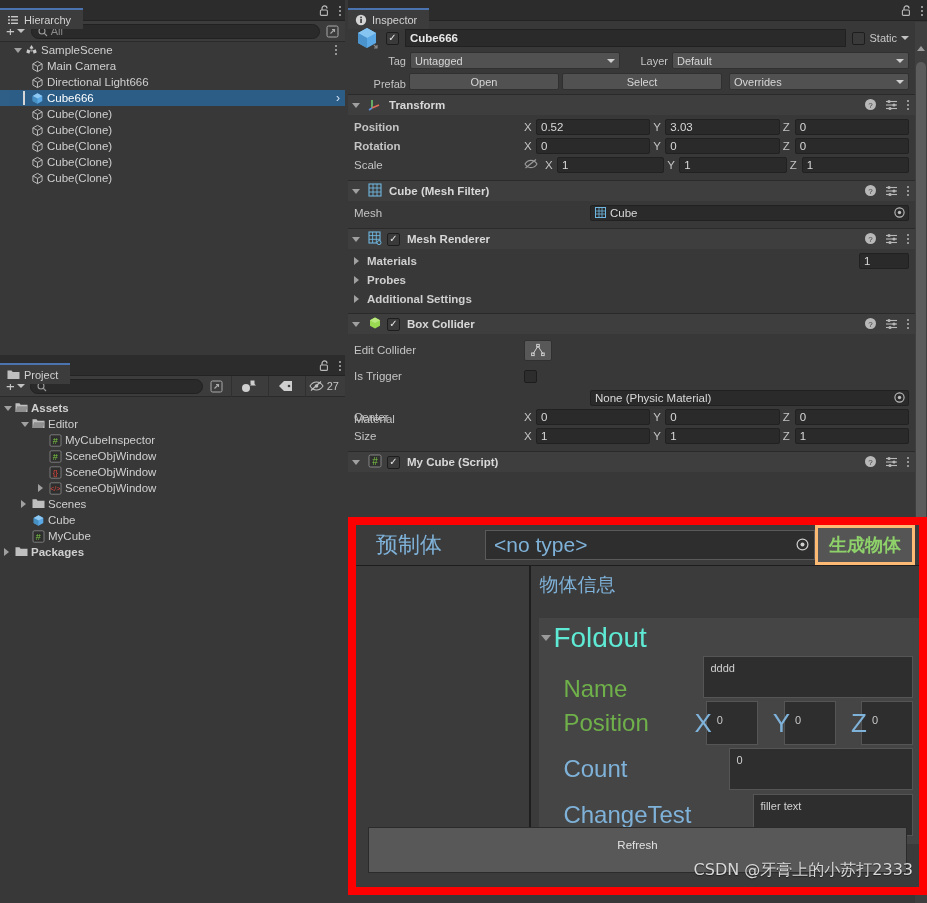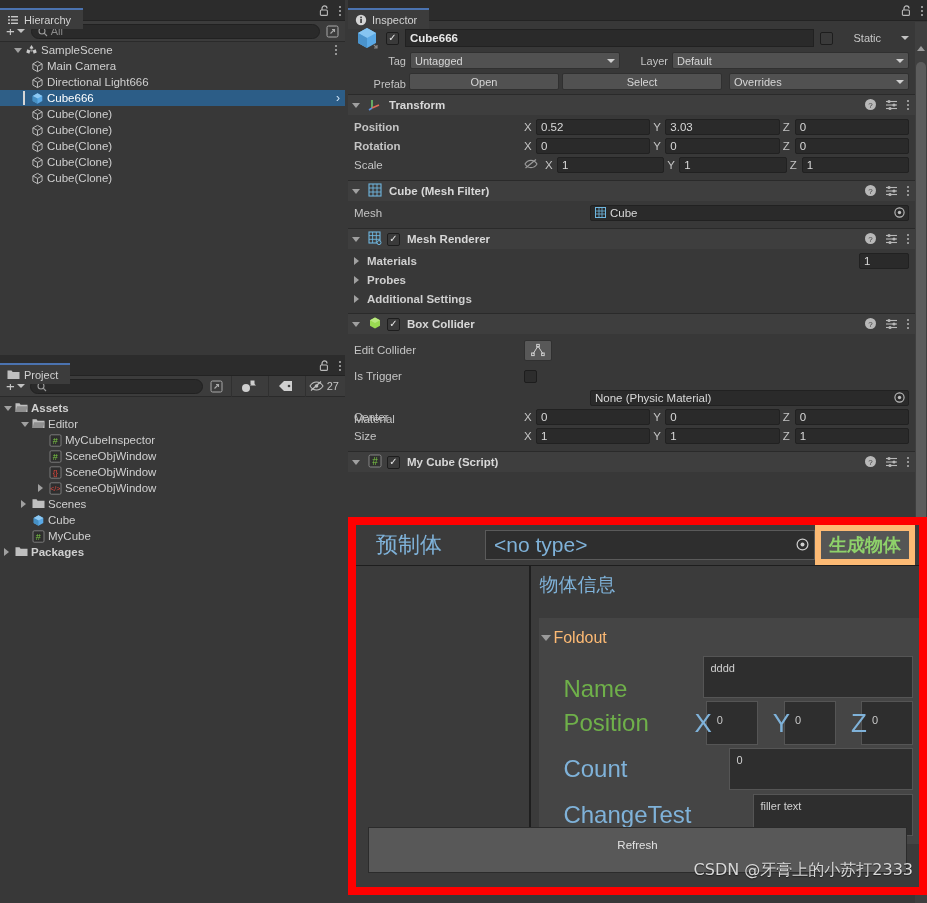--- a/index.html
+++ b/index.html
@@ -93,21 +93,21 @@
   .cubeicon-lg{ width:26px;height:26px; flex:0 0 auto;}
   .chk{
     width:13px;height:13px;background:#3a3a3a;border:1px solid #1d1d1d;border-radius:2px;
     display:flex;align-items:center;justify-content:center;color:#e6e6e6;font-size:10px;line-height:1;
   }
   .namefield{
     flex:1; height:18px; background:#2a2a2a; border:1px solid #212121;
     display:flex; align-items:center; padding:0 4px; font-weight:bold; color:#e9e9e9;
     font-size:11.5px;
   }
-  .staticwrap{ display:flex; align-items:center; gap:20px; color:#c8c8c8; }
+  .staticwrap{ display:flex; align-items:center; gap:4px; color:#c8c8c8; }
   .gh-line2{ display:flex; align-items:center; gap:4px; margin-top:4px; height:17px;}
   .lbl-sm{ color:#c4c4c4; font-size:11px; }
   .dropdown{
     height:17px; background:#515151; border:1px solid #303030; border-radius:2px;
     display:flex; align-items:center; justify-content:space-between; padding:0 4px;
     color:#d6d6d6; font-size:11px;
   }
   .dropdown .dc{ width:0;height:0;border-left:4px solid transparent;border-right:4px solid transparent;border-top:4px solid #cfcfcf;}
   .gh-line3{ display:flex; align-items:flex-end; gap:3px; margin-top:4px; height:17px;}
   .btn{
@@ -153,36 +153,36 @@
     color:#7fb2d9; font-size:22px; width:125px; padding-left:16px;
     font-family:"DejaVu Sans", sans-serif;
   }
   .cs-objfield{
     flex:1; height:30px; background:#2e2e2e; border:1px solid #5a5a5a;
     display:flex; align-items:center; padding:0 4px 0 8px;
     color:#7fb2d9; font-size:21px;
   }
   .cs-objfield .dot{ margin-left:auto; }
   .cs-genbtn{
-    width:100px; height:40px; background:#555555; border:6px solid #fdba74;
+    width:100px; height:40px; background:#555555; border:3px solid #fdba74;
     display:flex; align-items:center; justify-content:center;
     color:#8ed16a; font-size:18px; font-weight:bold;
     font-family:"DejaVu Sans", sans-serif;
   }
   .cs-split{ display:flex; margin-top:4px; height:273px; border-top:1px solid #1e1e1e;}
   .cs-left{ width:195px; background:#3b3b3b; border-right:2px solid #1e1e1e; }
   .cs-right{ flex:1; background:#3b3b3b; padding-left:8px; padding-top:6px; }
   .cs-section-title{
     color:#7fb2d9; font-size:19px; margin-bottom:20px;
     font-family:"DejaVu Sans", sans-serif;
   }
   .cs-card{ background:#454545; padding:4px 6px 6px 2px; }
   .cs-foldrow{ display:flex; align-items:center; gap:2px; height:32px;}
   .cs-tri{ width:0;height:0;border-left:5px solid transparent;border-right:5px solid transparent;border-top:6px solid #9a9a9a;}
-  .cs-foldlbl{ color:#fdba74; font-size:16px; }
+  .cs-foldlbl{ color:#5eead4; font-size:28px; }
   .cs-row{ display:flex; align-items:center; height:46px; padding-left:22px;}
   .cs-key-green{ color:#6fb04a; font-size:24px; }
   .cs-key-blue{ color:#7fb2d9; font-size:24px; }
   .cs-input{
     background:#2e2e2e; border:1px solid #555; height:42px;
     display:flex; align-items:flex-start; padding:5px 6px 0 6px;
     color:#d0d0d0; font-size:11px;
   }
   .cs-axis-lbl{ color:#7fb2d9; font-size:26px; margin-right:-6px; z-index:2; position:relative;}
   .cs-axis-in{

